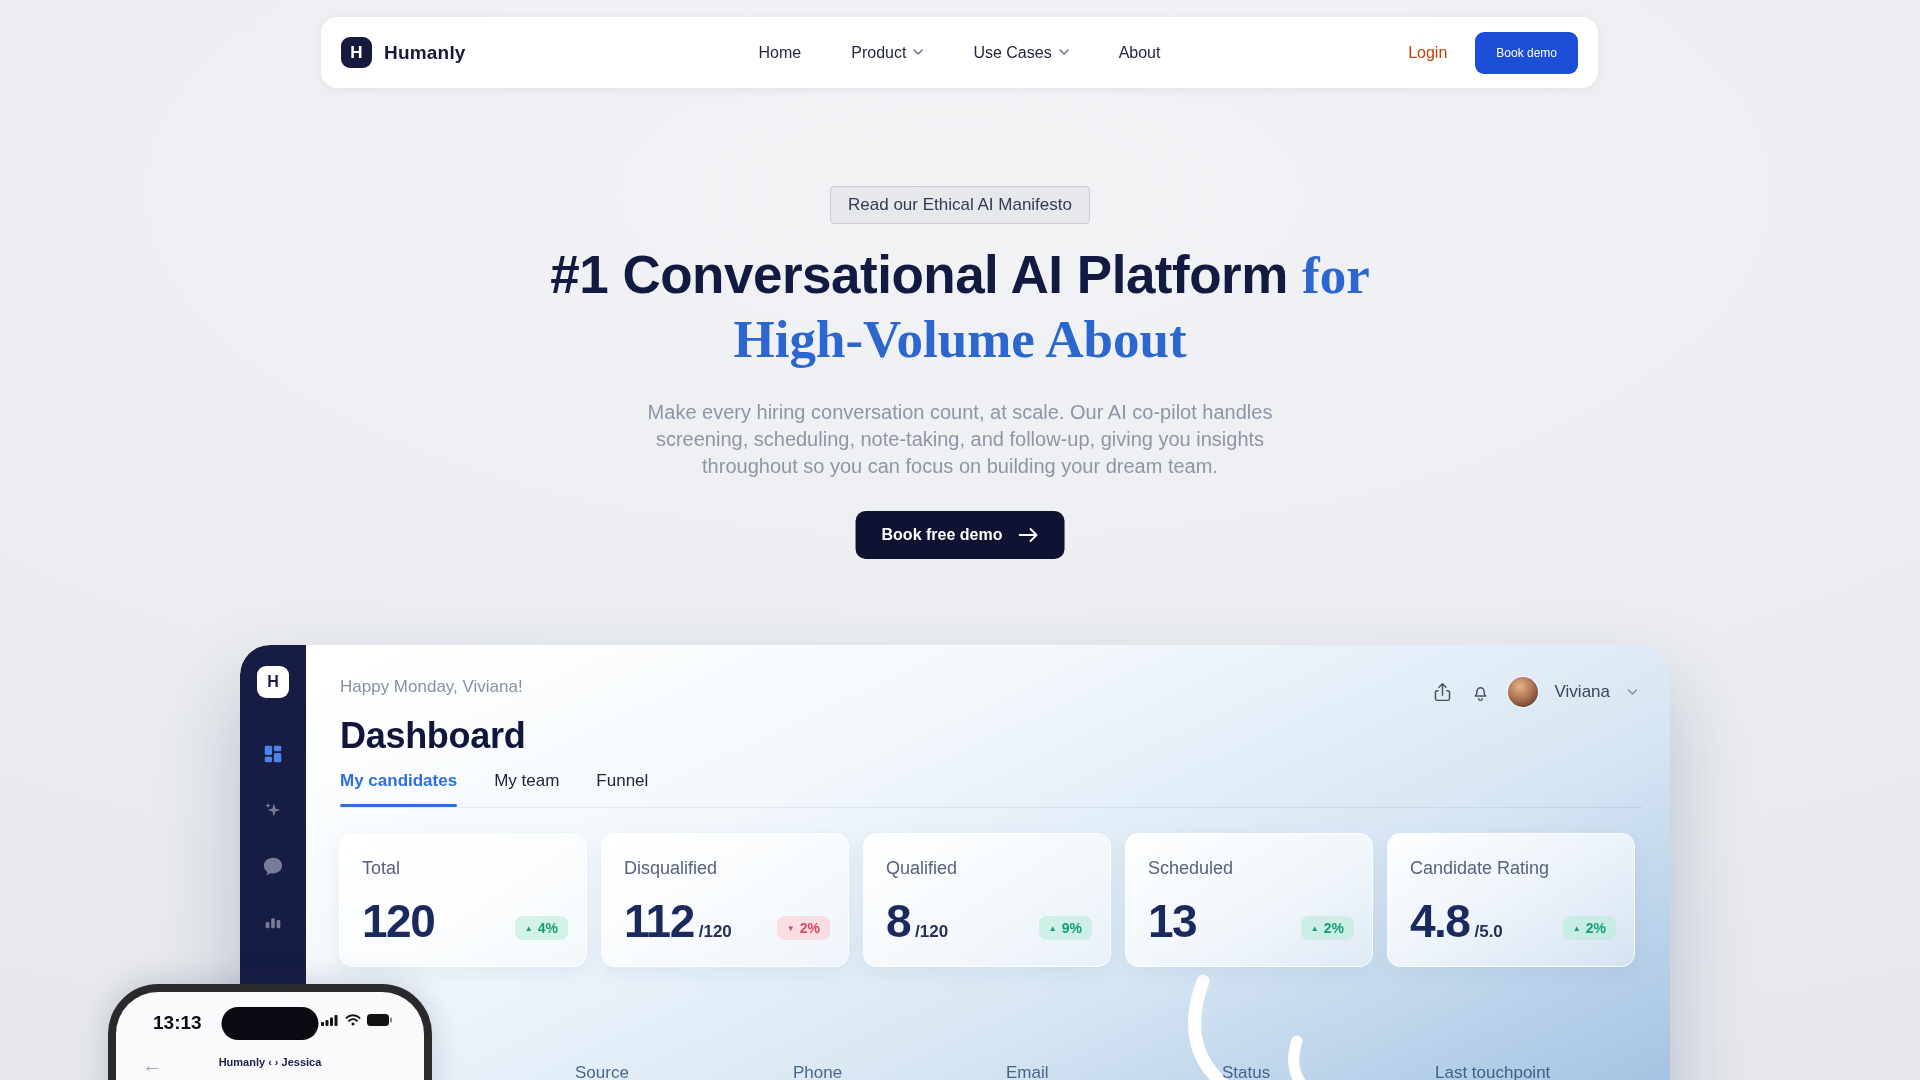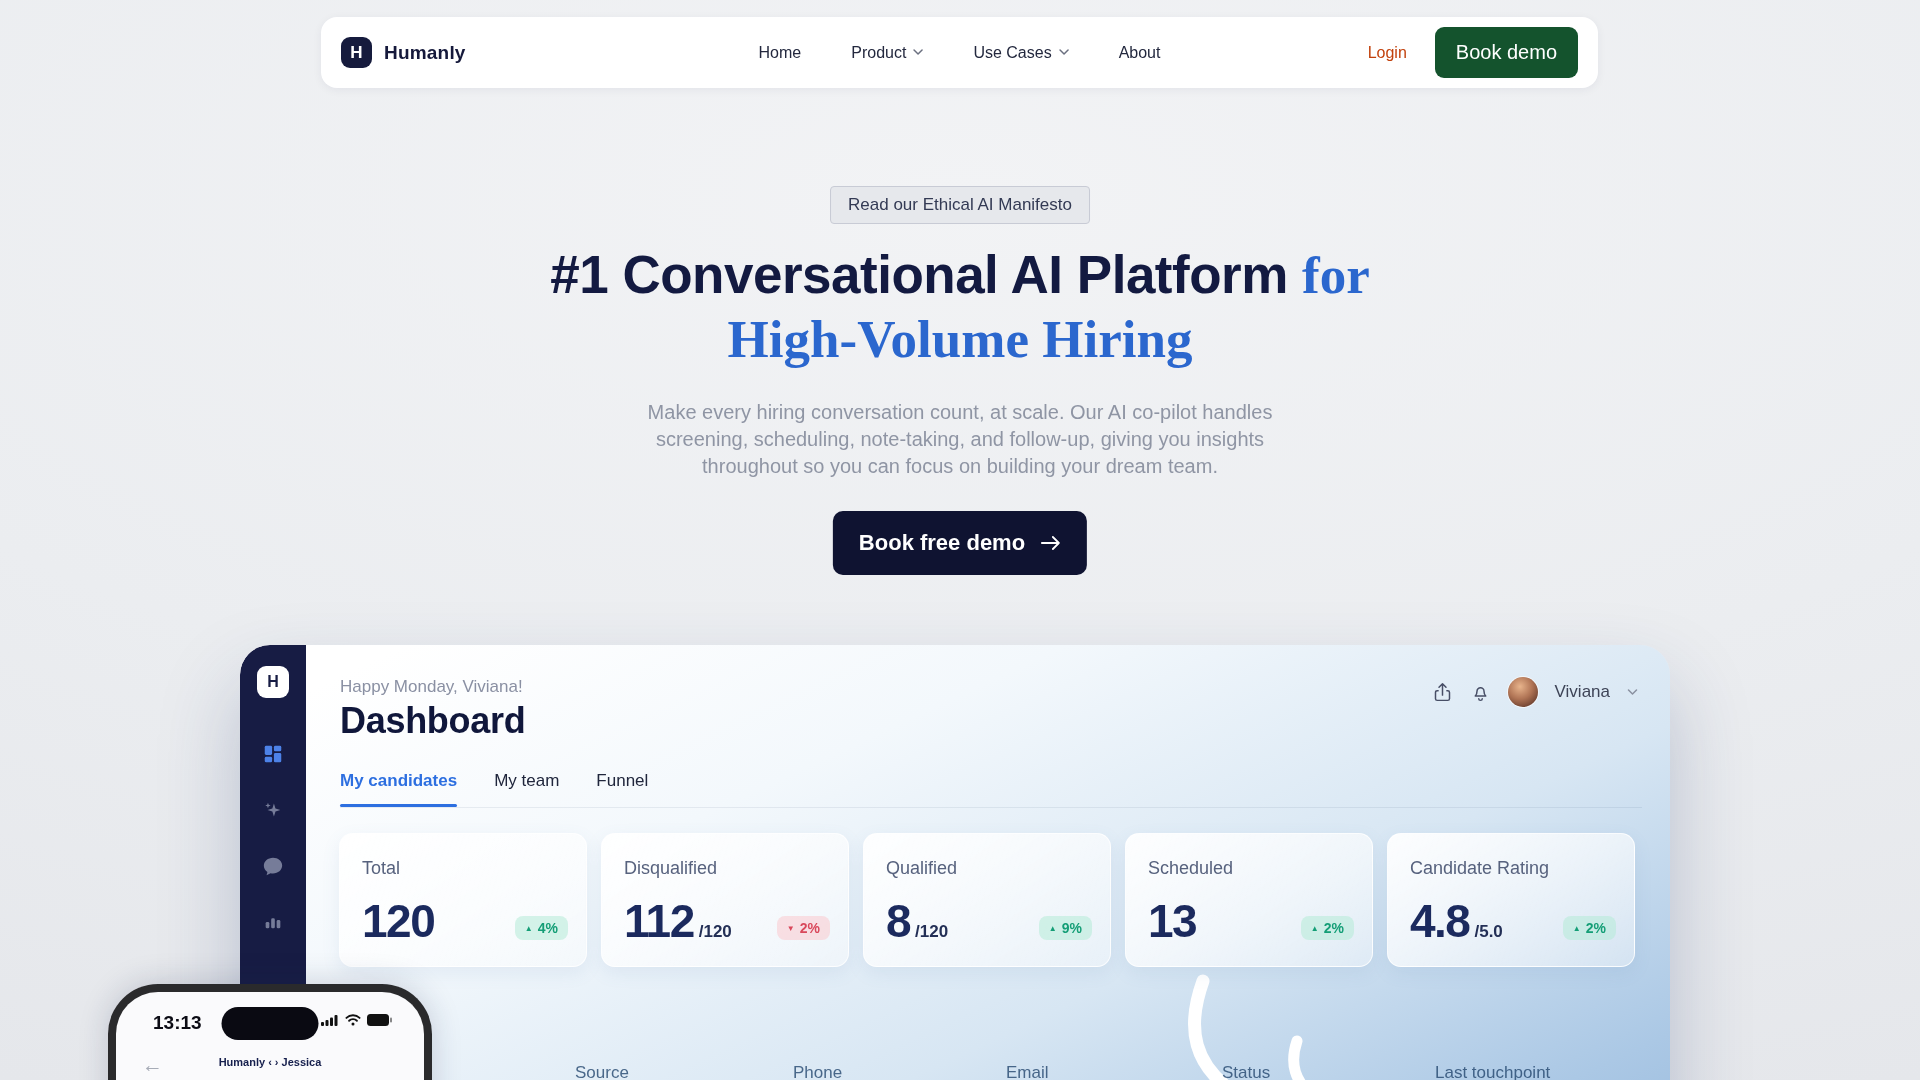--- a/index.html
+++ b/index.html
@@ -26,21 +26,21 @@
   }
   .brand-name { font-size:19px; font-weight:700; color:#15193b; letter-spacing:.2px; }
   .nav-links {
     position:absolute; left:50%; transform:translateX(-50%);
     display:flex; align-items:center; gap:50px;
   }
   .nav-link { display:flex; align-items:center; gap:7px; font-size:16px; color:#23283e; cursor:pointer; }
   .nav-right { margin-left:auto; display:flex; align-items:center; gap:28px; }
   .login { font-size:16px; color:#c2410c; cursor:pointer; }
   .btn-book {
-    background:#14532d; color:#fff; font-size:20px; font-weight:500;
+    background:#1d4ed8; color:#fff; font-size:12px; font-weight:500;
     padding:14px 21px; border-radius:9px; border:none; cursor:pointer;
   }
 
   
   .hero-badge {
     position:absolute; top:186px; left:50%; transform:translateX(-50%);
     background:#e6e8ec; border:1px solid #c8cbd5; border-radius:4px;
     padding:8px 17px; font-size:17px; color:#333a54; cursor:pointer; white-space:nowrap;
   }
   .hero-title {
@@ -50,21 +50,21 @@
   }
   .serif { font-family:"Liberation Serif", serif; color:#2b67ce; font-weight:600; letter-spacing:0; }
   .hero-desc {
     position:absolute; top:399px; left:50%; transform:translateX(-50%);
     width:700px; text-align:center; font-size:20px; line-height:27px; color:#8f95a4;
   }
   .btn-cta {
     position:absolute; top:511px; left:50%; transform:translateX(-50%);
     display:flex; align-items:center; gap:16px;
     background:#0f1331; color:#fff; border:none; border-radius:10px;
-    height:64px; padding:0 26px; font-size:22px; font-weight:600;
+    height:48px; padding:0 26px; font-size:16px; font-weight:600;
     font-family:"Liberation Sans", sans-serif; cursor:pointer;
   }
 
   
   .dash {
     position:absolute; left:240px; top:645px; width:1430px; height:620px;
     border-radius:30px 30px 0 0; overflow:hidden;
     background:linear-gradient(155deg, #ffffff 6%, #f3f8fc 30%, #d7e6f3 58%, #abc8e5 82%, #8fb3d9 100%);
     box-shadow:0 40px 80px rgba(40,60,110,0.25);
   }
@@ -73,21 +73,21 @@
     background:#171c44; border-radius:30px 0 0 0;
   }
   .side-logo {
     position:absolute; left:17px; top:21px; width:32px; height:32px;
     background:#fff; border-radius:9px; color:#171c44;
     font-weight:800; font-size:16px; display:flex; align-items:center; justify-content:center;
   }
   .side-icon { position:absolute; left:22px; width:22px; height:22px; cursor:pointer; }
 
   .dash-greeting { position:absolute; left:100px; top:32px; font-size:17px; color:#8a90a3; }
-  .dash-title { position:absolute; left:100px; top:55px; font-size:36px; font-weight:700; color:#10173b; letter-spacing:-0.3px;text-align:center; }
+  .dash-title { position:absolute; left:100px; top:70px; font-size:36px; font-weight:700; color:#10173b; letter-spacing:-0.3px;text-align:center; }
 
   .dash-tabs { position:absolute; left:100px; top:126px; display:flex; gap:37px; }
   .tab { font-size:17px; color:#20263c; font-weight:500; cursor:pointer; position:relative; padding-bottom:16px; }
   .tab.active { color:#2d6fe0; font-weight:600; }
   .tab.active::after {
     content:""; position:absolute; left:0; right:0; bottom:0; height:3px;
     background:#2d6fe0; border-radius:2px;
   }
   .tabs-divider { position:absolute; left:100px; right:28px; top:162px; height:1px; background:rgba(30,45,85,0.08); }
 
@@ -186,21 +186,21 @@
     <span class="login">Login</span>
     <button class="btn-book">Book demo</button>
   </div>
 </div>
 
 <div class="hero-badge">Read our Ethical AI Manifesto</div>
 
 <h1 class="hero-title">
   <span>#1 Conversational AI Platform</span>
   <span class="serif"> <span>for</span></span><br>
-  <span class="serif">High-Volume Hiring</span>
+  <span class="serif">High-Volume About</span>
 </h1>
 
 <p class="hero-desc">Make every hiring conversation count, at scale. Our AI co-pilot handles screening, scheduling, note-taking, and follow-up, giving you insights throughout so you can focus on building your dream team.</p>
 
 <button class="btn-cta">
   <span>Book free demo</span>
   <svg width="20" height="14" viewBox="0 0 20 14">
       <path d="M1 7h17M12 1l6 6-6 6" stroke="#ffffff" stroke-width="1.8" fill="none" stroke-linecap="round" stroke-linejoin="round"></path>
     </svg>
 </button>

